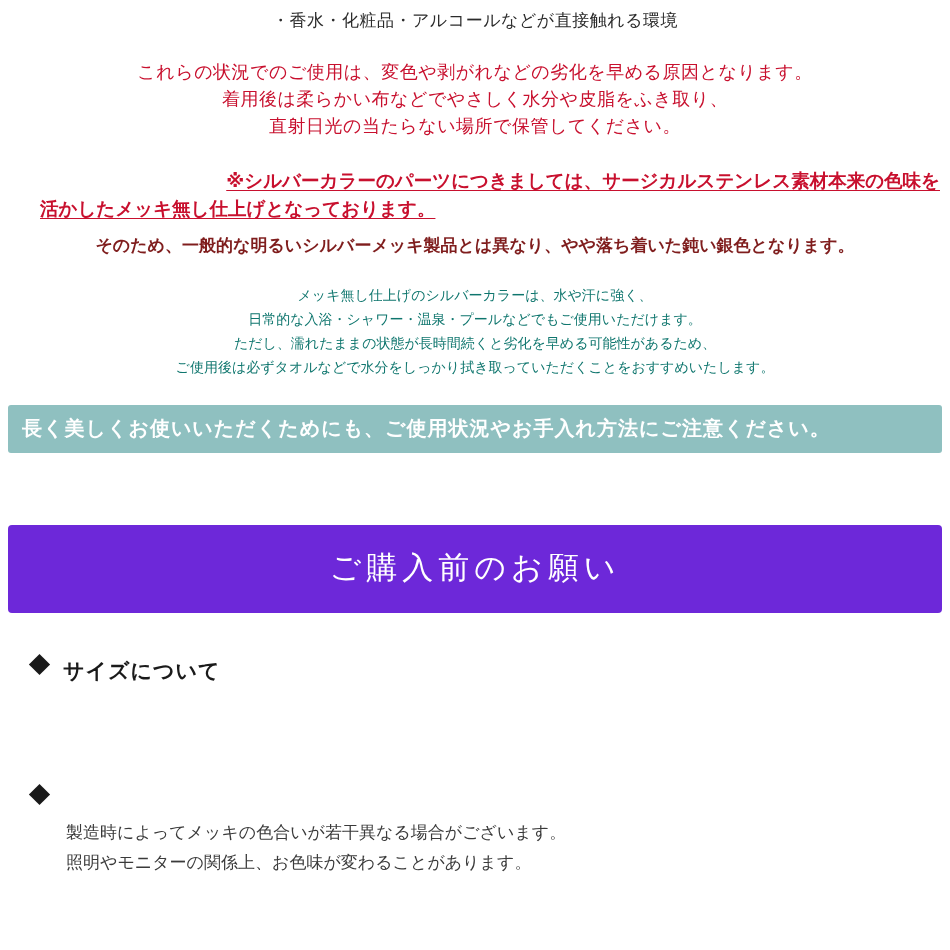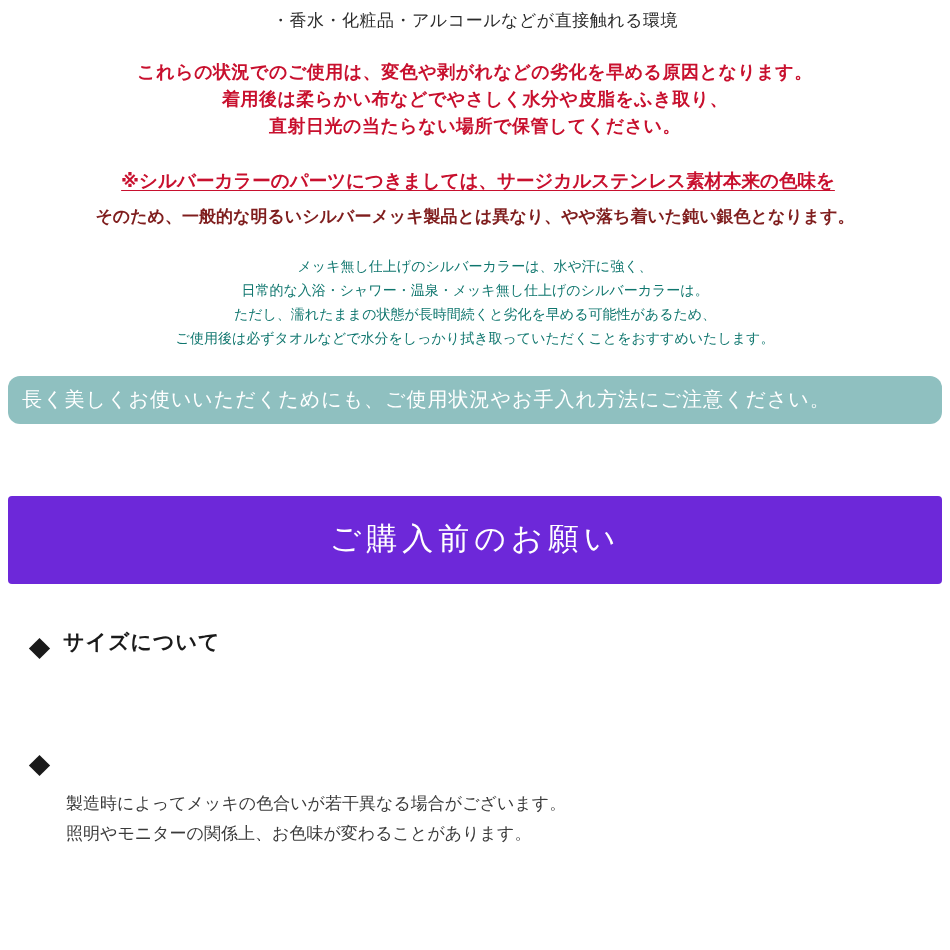--- a/index.html
+++ b/index.html
@@ -28,21 +28,21 @@
   }
 
   .dark-line {
     color: #2b2b2b;
     font-size: 17px;
     letter-spacing: 0.5px;
   }
 
   .red-line {
     color: #c8102e;
-    font-weight: bold;
+    font-weight: normal;
     font-size: 18px;
     letter-spacing: 0.5px;
   }
 
   .block-top {
     padding-top: 8px;
   }
   .block-red1 {
     padding-top: 24px;
   }
@@ -54,21 +54,21 @@
   }
   .silver-line {
     color: #c8102e;
     font-weight: bold;
     font-size: 18.5px;
     text-decoration: underline;
     text-underline-offset: 3px;
     line-height: 1.55;
     white-space: nowrap;
   }
-  .silver-line.l1 { text-align: center; padding-left: 6px; }
+  .silver-line.l1 { text-align: right; padding-left: 6px; }
   .silver-line.l2 { text-align: left; padding-left: 30px; }
 
   .silver-note {
     margin-top: 10px;
     text-align: center;
     color: #7f1d1d;
     font-weight: bold;
     font-size: 17px;
     white-space: nowrap;
   }
@@ -82,24 +82,24 @@
     font-size: 14px;
     line-height: 1.72;
     white-space: nowrap;
   }
 
   .teal-banner {
     margin: 26px 8px 0 8px;
     background: #8fc0c0;
     color: #ffffff;
     font-size: 20px;
-    font-weight: normal;
+    font-weight: bold;
     letter-spacing: 1px;
     padding: 10px 14px 11px 14px;
-    border-radius: 12px;
+    border-radius: 3px;
     white-space: nowrap;
   }
 
   .section-header {
     margin: 72px 8px 0 8px;
     background: #6d28d9;
     color: #ffffff;
     text-align: center;
     font-size: 31px;
     letter-spacing: 5px;
@@ -110,21 +110,21 @@
   .item {
     margin-left: 32px;
     margin-top: 44px;
   }
   .item-title {
     font-size: 21px;
     font-weight: bold;
     color: #1a1a1a;
     letter-spacing: 1px;
     display: flex;
-    align-items: flex-end;
+    align-items: flex-start;
   }
   .diamond {
     display: inline-block;
     width: 15px;
     height: 15px;
     background: #1a1a1a;
     transform: rotate(45deg);
     margin-right: 16px;
     flex: none;
   }
@@ -147,26 +147,27 @@
   </div>
 
   <div class="block-red1">
     <div class="line red-line">これらの状況でのご使用は、変色や剥がれなどの劣化を早める原因となります。</div>
     <div class="line red-line">着用後は柔らかい布などでやさしく水分や皮脂をふき取り、</div>
     <div class="line red-line">直射日光の当たらない場所で保管してください。</div>
   </div>
 
   <div class="silver-block">
     <div class="silver-line l1">※シルバーカラーのパーツにつきましては、サージカルステンレス素材本来の色味を</div>
+    <div class="silver-line l2">活かしたメッキ無し仕上げとなっております。</div>
     <div class="silver-note">そのため、一般的な明るいシルバーメッキ製品とは異なり、やや落ち着いた鈍い銀色となります。</div>
   </div>
 
   <div class="gray-block">
     <div class="gray-line">メッキ無し仕上げのシルバーカラーは、水や汗に強く、</div>
-    <div class="gray-line">日常的な入浴・シャワー・温泉・メッキ無し仕上げのシルバーカラーは。</div>
+    <div class="gray-line">日常的な入浴・シャワー・温泉・プールなどでもご使用いただけます。</div>
     <div class="gray-line">ただし、濡れたままの状態が長時間続くと劣化を早める可能性があるため、</div>
     <div class="gray-line">ご使用後は必ずタオルなどで水分をしっかり拭き取っていただくことをおすすめいたします。</div>
   </div>
 
   <div class="teal-banner">長く美しくお使いいただくためにも、ご使用状況やお手入れ方法にご注意ください。</div>
 
   <div class="section-header">ご購入前のお願い</div>
 
   <div class="item">
     <div class="item-title">

